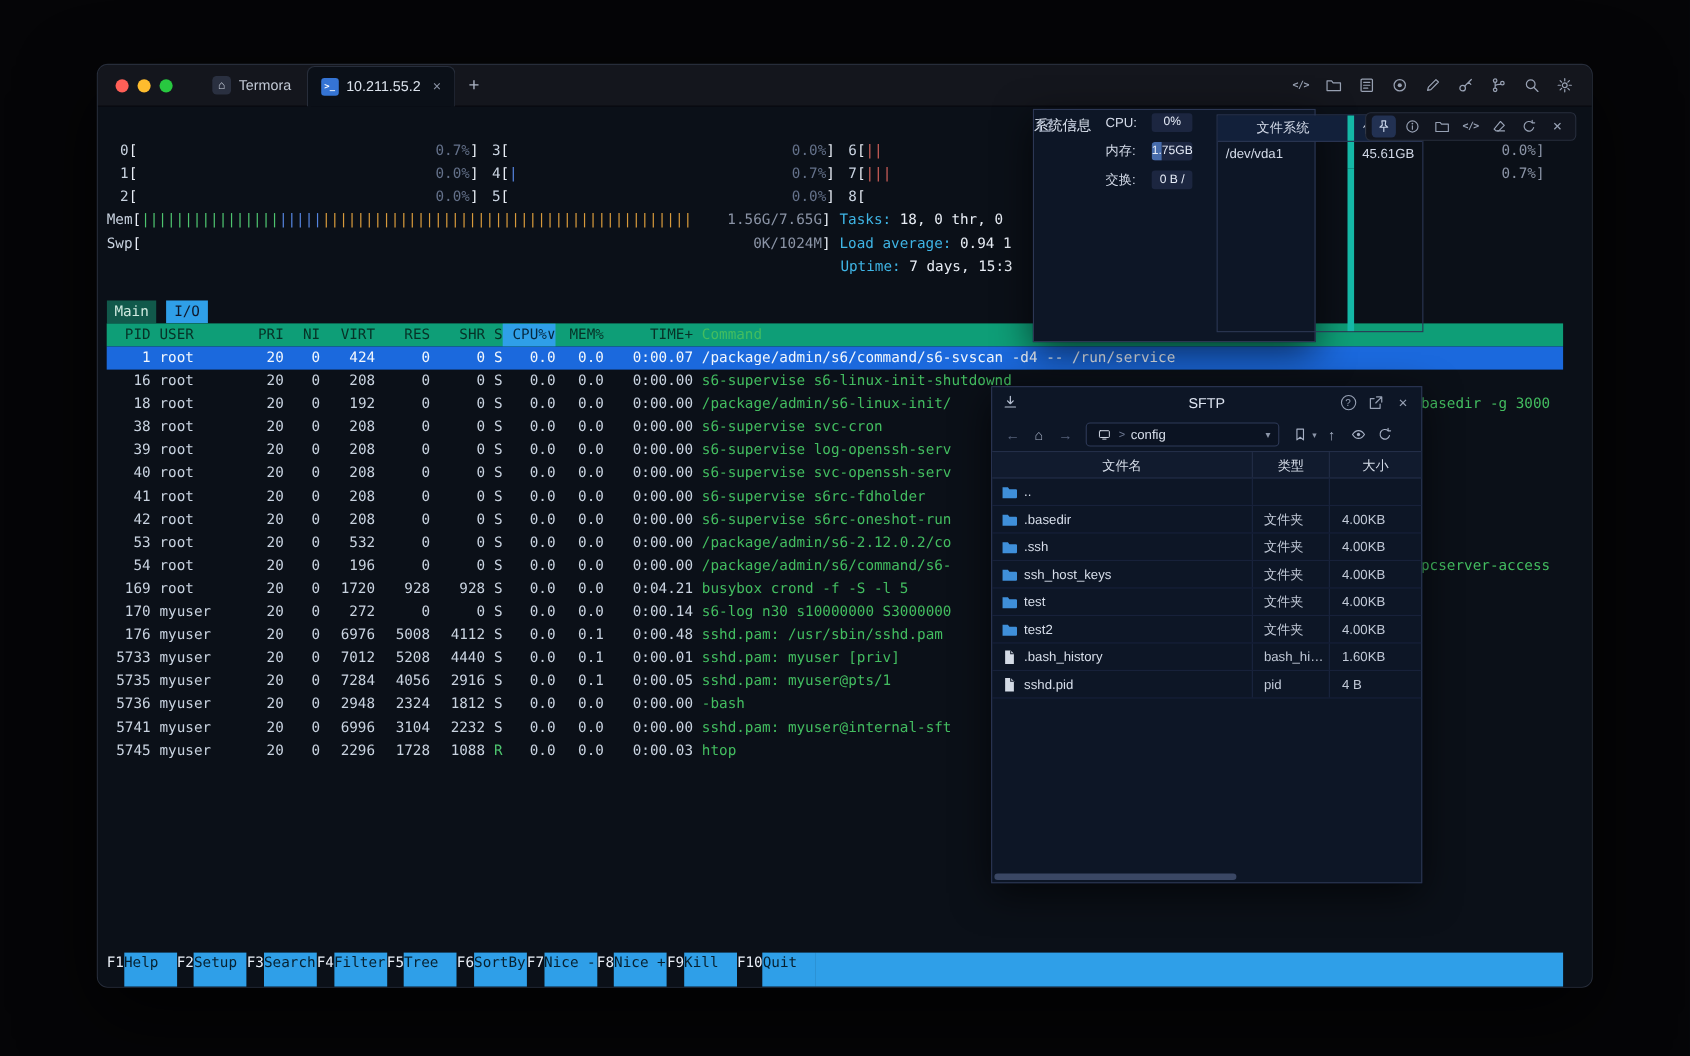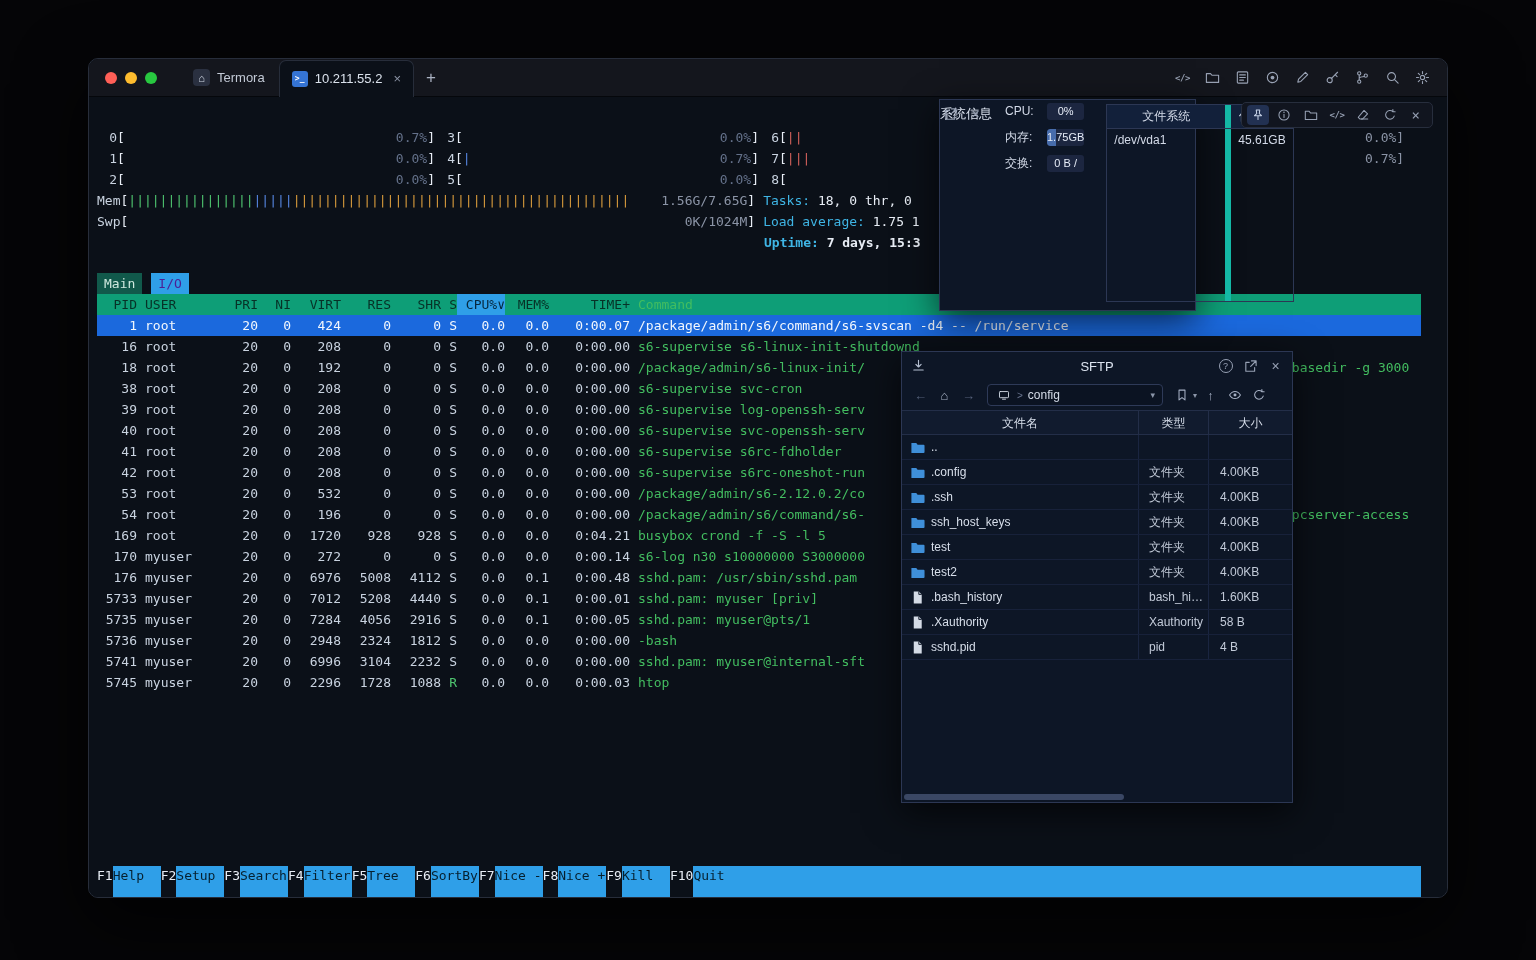--- a/index.html
+++ b/index.html
@@ -33,21 +33,21 @@
   .bars{overflow:hidden}
   .bgre{color:#4ec46f}.bblu{color:#5585e0}.byel{color:#d79a3c}.bred{color:#d0605a}
   .mlab{flex-shrink:0}
   .membar{width:619px;display:flex;overflow:hidden;flex-shrink:0}
   .mtext{margin-left:auto;color:#8b94a6}
   .stat{margin-left:8px;white-space:pre}
   .cy{color:#3fb5e5}.wv{color:#e8edf5}
   .spacer659{display:inline-block;width:659px;flex-shrink:0}
   .vtab{padding:0 7px;margin-right:9px}
   .vtab.main{background:#11594b;color:#cfe9df}
-  .vtab.io{background:#2f9fe8;color:#4c1d95}
+  .vtab.io{background:#2f9fe8;color:#0f172a}
   #ptable{position:absolute;top:197px;left:8px;width:1324px}
   .prow{display:flex;height:21px;line-height:21px;white-space:pre;overflow:hidden}
   .c{flex-shrink:0;overflow:hidden}
   .c-pid{width:40px;text-align:right}
   .c-user{width:78px;padding-left:8px}
   .c-pri{width:43px;text-align:right}
   .c-ni{width:33px;text-align:right}
   .c-virt{width:50px;text-align:right}
   .c-res{width:50px;text-align:right}
   .c-shr{width:50px;text-align:right}
@@ -422,21 +422,21 @@
             <span class="sf-c2"></span>
             <span class="sf-c3"></span>
           </div>
           <div class="sf-row">
             <span class="sf-c1">
               <span class="fico">
                 <svg viewBox="0 0 16 16">
                   <path d="M1.5 3.2h5.2l1.4 1.9h6.4a1 1 0 0 1 1 1v6.7a1 1 0 0 1-1 1h-13z" fill="#3f8fd9" stroke="none"></path>
                 </svg>
               </span>
-              <span class="fname">.config</span>
+              <span class="fname">.basedir</span>
             </span>
             <span class="sf-c2">文件夹</span>
             <span class="sf-c3">4.00KB</span>
           </div>
           <div class="sf-row">
             <span class="sf-c1">
               <span class="fico">
                 <svg viewBox="0 0 16 16">
                   <path d="M1.5 3.2h5.2l1.4 1.9h6.4a1 1 0 0 1 1 1v6.7a1 1 0 0 1-1 1h-13z" fill="#3f8fd9" stroke="none"></path>
                 </svg>
@@ -487,33 +487,20 @@
               <span class="fico">
                 <svg viewBox="0 0 16 16">
                   <path d="M4 1.5h5.4l3.1 3.2v9.8H4z" fill="#d4dbe6" stroke="none"></path>
                   <path d="M9.4 1.5v3.2h3.1" fill="none" stroke="#0d1626" stroke-width="1"></path>
                 </svg>
               </span>
               <span class="fname">.bash_history</span>
             </span>
             <span class="sf-c2">bash_hi…</span>
             <span class="sf-c3">1.60KB</span>
-          </div>
-          <div class="sf-row">
-            <span class="sf-c1">
-              <span class="fico">
-                <svg viewBox="0 0 16 16">
-                  <path d="M4 1.5h5.4l3.1 3.2v9.8H4z" fill="#d4dbe6" stroke="none"></path>
-                  <path d="M9.4 1.5v3.2h3.1" fill="none" stroke="#0d1626" stroke-width="1"></path>
-                </svg>
-              </span>
-              <span class="fname">.Xauthority</span>
-            </span>
-            <span class="sf-c2">Xauthority</span>
-            <span class="sf-c3">58 B</span>
           </div>
           <div class="sf-row">
             <span class="sf-c1">
               <span class="fico">
                 <svg viewBox="0 0 16 16">
                   <path d="M4 1.5h5.4l3.1 3.2v9.8H4z" fill="#d4dbe6" stroke="none"></path>
                   <path d="M9.4 1.5v3.2h3.1" fill="none" stroke="#0d1626" stroke-width="1"></path>
                 </svg>
               </span>
               <span class="fname">sshd.pid</span>
@@ -525,20 +512,20 @@
       <div class="sf-fillarea"></div>
       <div class="sf-scroll">
         <span class="sf-thumb"></span>
       </div>
     </div>
 
   <div class="line" style="top: 30px;"><span class="meter m1"><span class="mid">0</span><span class="br">[</span><span class="mbar"><span class="bars "></span><span class="pct">0.7%</span></span><span class="br">]</span></span><span class="meter m2"><span class="mid">3</span><span class="br">[</span><span class="mbar"><span class="bars "></span><span class="pct">0.0%</span></span><span class="br">]</span></span><span class="meter m3"><span class="mid">6</span><span class="br">[</span><span class="mbar"><span class="bars bred">||</span></span></span></div>
       <div class="line" style="top: 51px;"><span class="meter m1"><span class="mid">1</span><span class="br">[</span><span class="mbar"><span class="bars "></span><span class="pct">0.0%</span></span><span class="br">]</span></span><span class="meter m2"><span class="mid">4</span><span class="br">[</span><span class="mbar"><span class="bars bblu">|</span><span class="pct">0.7%</span></span><span class="br">]</span></span><span class="meter m3"><span class="mid">7</span><span class="br">[</span><span class="mbar"><span class="bars bred">|||</span></span></span></div>
       <div class="line" style="top: 72px;"><span class="meter m1"><span class="mid">2</span><span class="br">[</span><span class="mbar"><span class="bars "></span><span class="pct">0.0%</span></span><span class="br">]</span></span><span class="meter m2"><span class="mid">5</span><span class="br">[</span><span class="mbar"><span class="bars "></span><span class="pct">0.0%</span></span><span class="br">]</span></span><span class="meter m3"><span class="mid">8</span><span class="br">[</span><span class="mbar"><span class="bars "></span></span></span></div>
       <div class="line" style="top: 93px;"><span class="mlab">Mem</span><span class="br">[</span><span class="membar"><span class="bars bgre">||||||||||||||||</span><span class="bars bblu">|||||</span><span class="bars byel">|||||||||||||||||||||||||||||||||||||||||||</span><span class="mtext">1.56G/7.65G</span></span><span class="br">]</span><span class="stat"><span class="cy">Tasks: </span><span class="wv">18, 0 thr, 0</span></span></div>
-      <div class="line" style="top: 114px;"><span class="mlab">Swp</span><span class="br">[</span><span class="membar"><span class="mtext">0K/1024M</span></span><span class="br">]</span><span class="stat"><span class="cy">Load average: </span><span class="wv">1.75 1</span></span></div>
-      <div class="line" style="top: 135px; font-weight: bold;"><span class="spacer659"></span><span class="stat"><span class="cy">Uptime: </span><span class="wv">7 days, 15:3</span></span></div>
+      <div class="line" style="top: 114px;"><span class="mlab">Swp</span><span class="br">[</span><span class="membar"><span class="mtext">0K/1024M</span></span><span class="br">]</span><span class="stat"><span class="cy">Load average: </span><span class="wv">0.94 1</span></span></div>
+      <div class="line" style="top: 135px;"><span class="spacer659"></span><span class="stat"><span class="cy">Uptime: </span><span class="wv">7 days, 15:3</span></span></div>
       <span class="frag pct" style="left: 1276px; top: 30px;">0.0%]</span>
       <span class="frag pct" style="left: 1276px; top: 51px;">0.7%]</span>
       <span class="frag cmd" style="left: 1195px; top: 260px;">/basedir -g 3000</span>
       <span class="frag cmd" style="left: 1195px; top: 407px;">ipcserver-access</span>
     </div>
 </div>
 
 </body></html>

